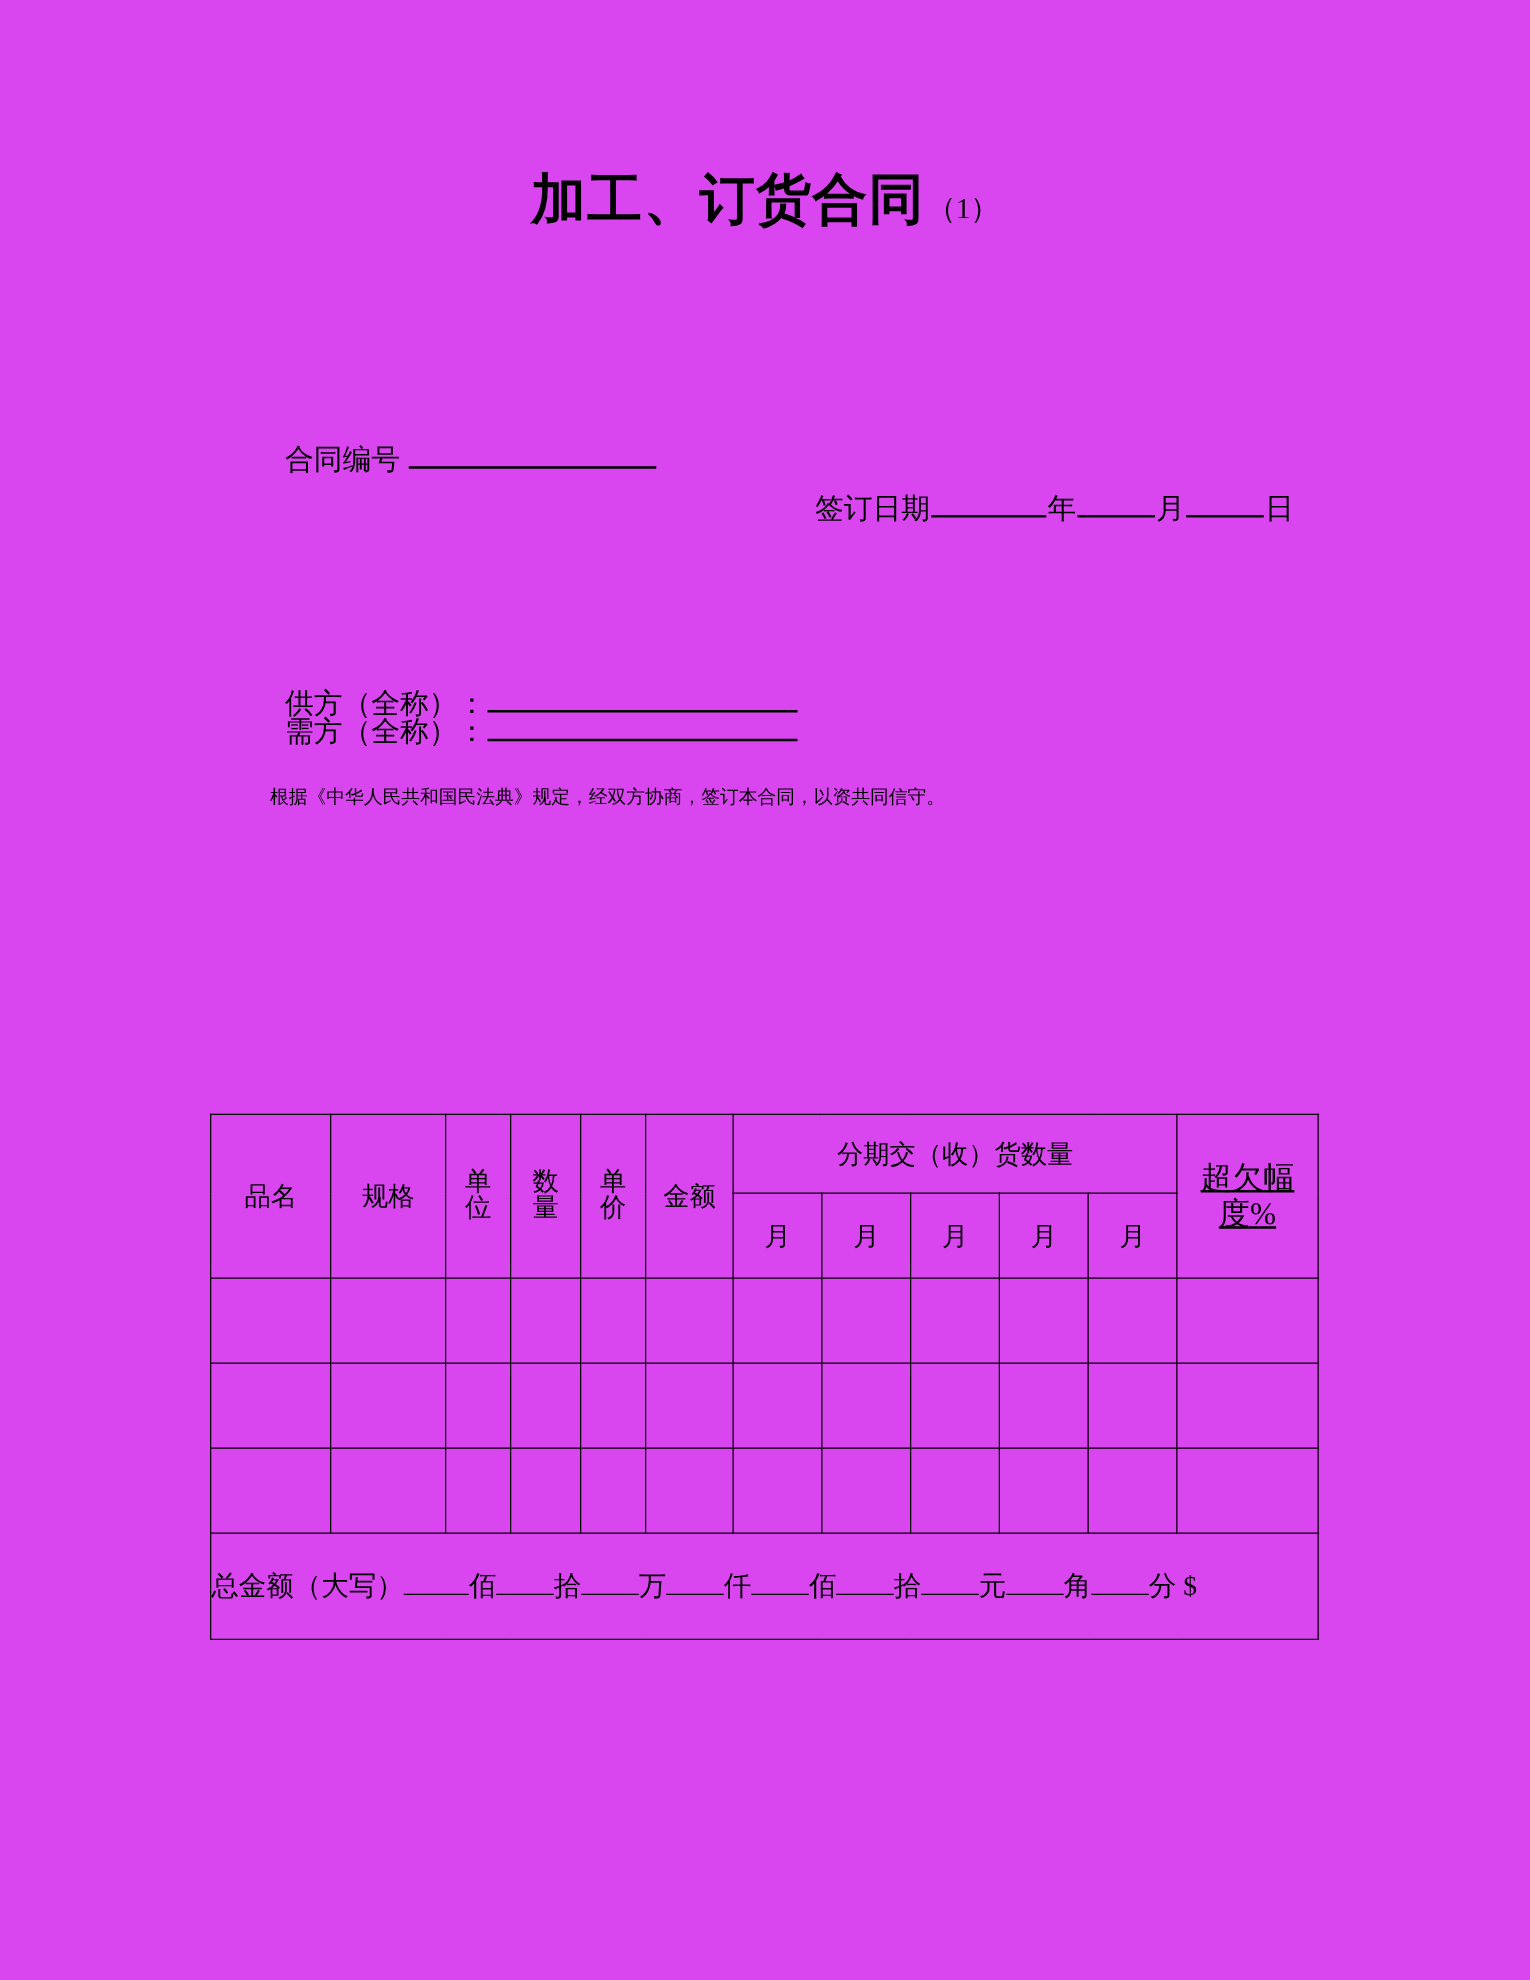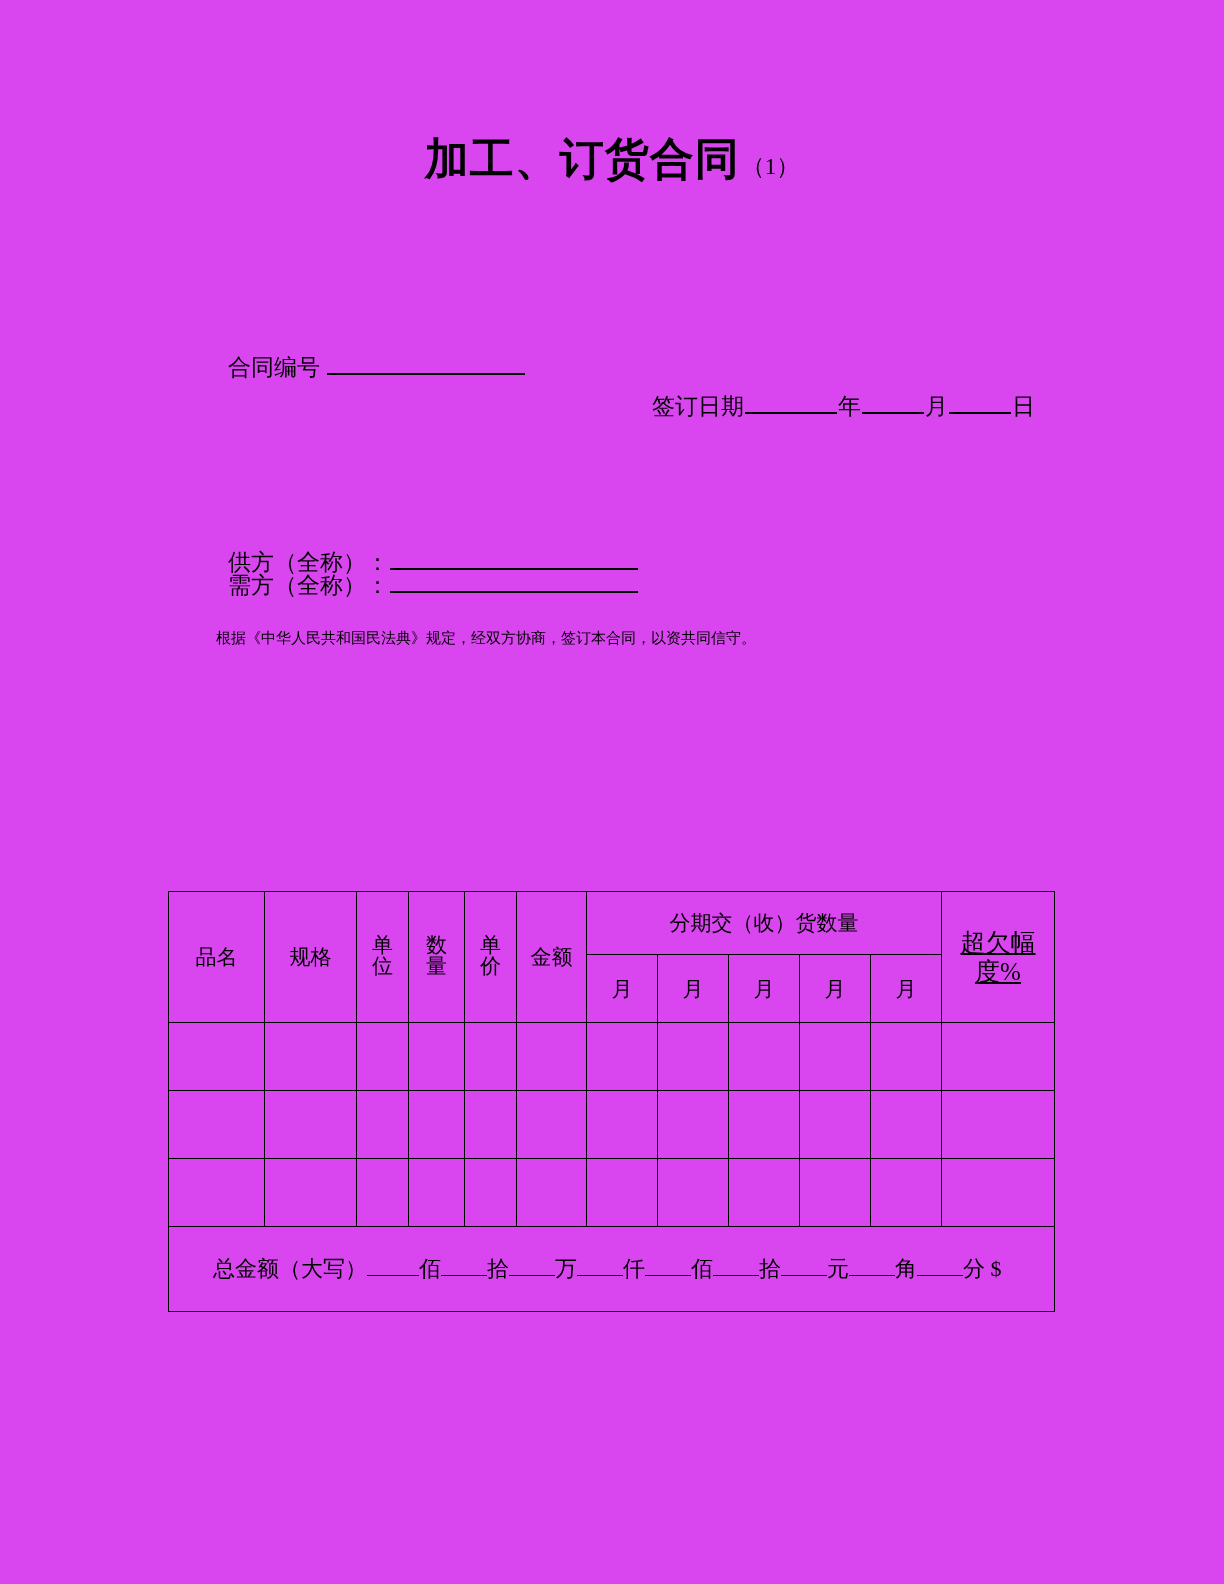--- a/index.html
+++ b/index.html
@@ -106,21 +106,21 @@
     border: 1.6px solid #000;
     font-weight: normal;
     text-align: center;
     vertical-align: middle;
     padding: 0;
   }
   .contract-table .h-tall   { height: 129px; }
   .contract-table .h-group  { height: 62px; }
   .contract-table .h-sub    { height: 67px; }
   .contract-table .h-data   { height: 67px; }
-  .contract-table .h-total  { height: 84px; padding-left: 44px; }
+  .contract-table .h-total  { height: 84px; }
 
   .vert-text {
     display: inline-block;
     line-height: 1.04;
     font-size: 21px;
   }
   .vert-text span { display: block; }
 
   .wrap-text {
     display: inline-block;

